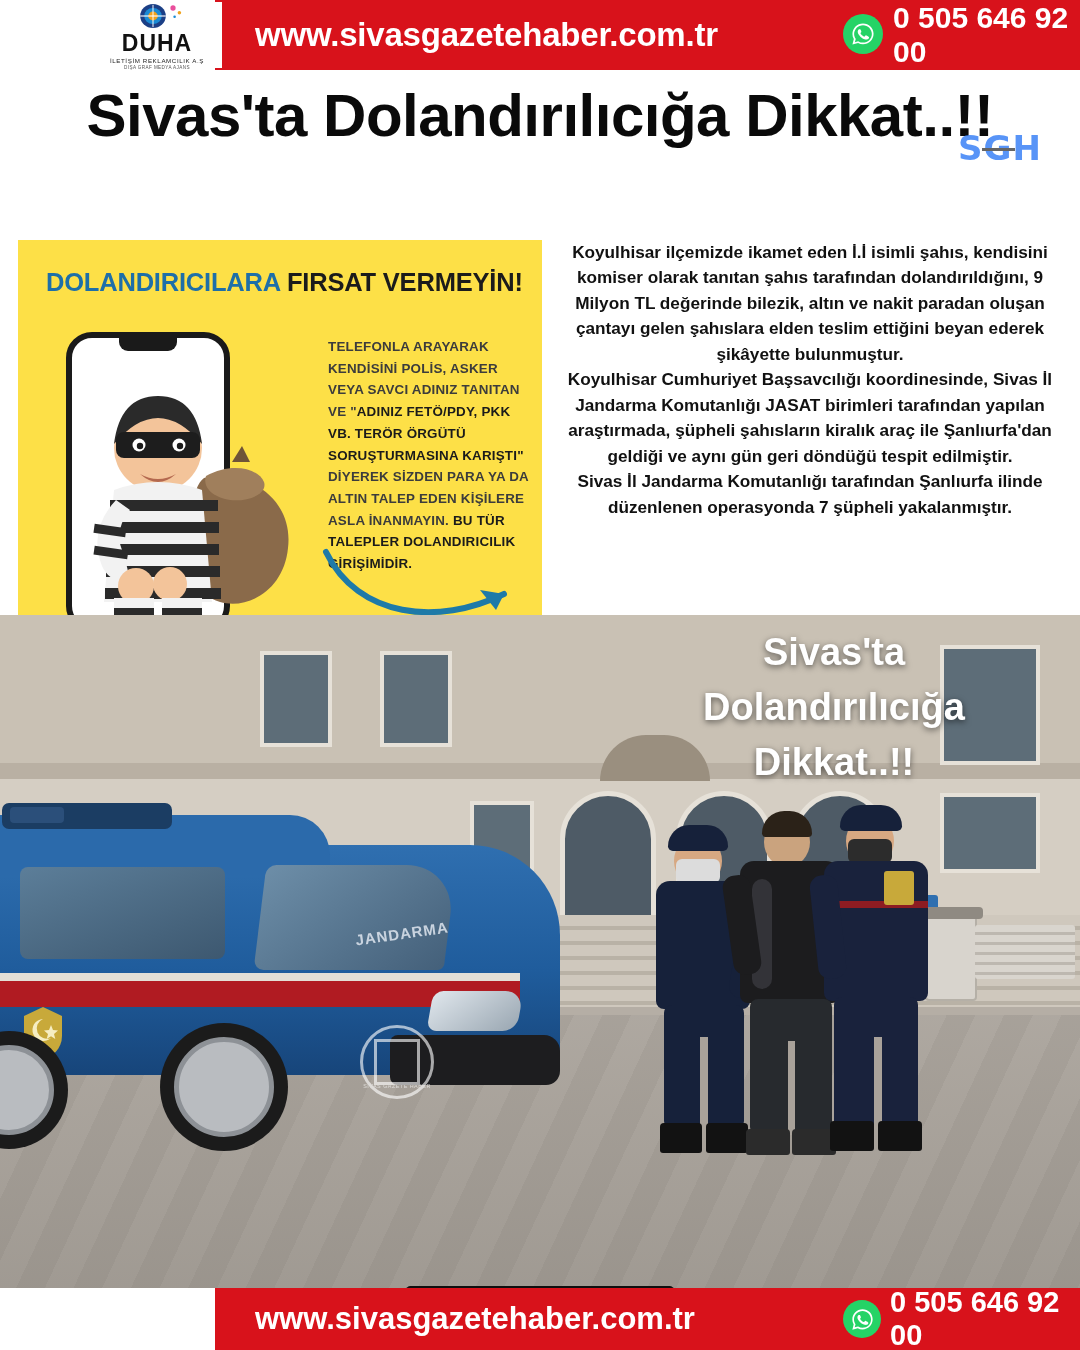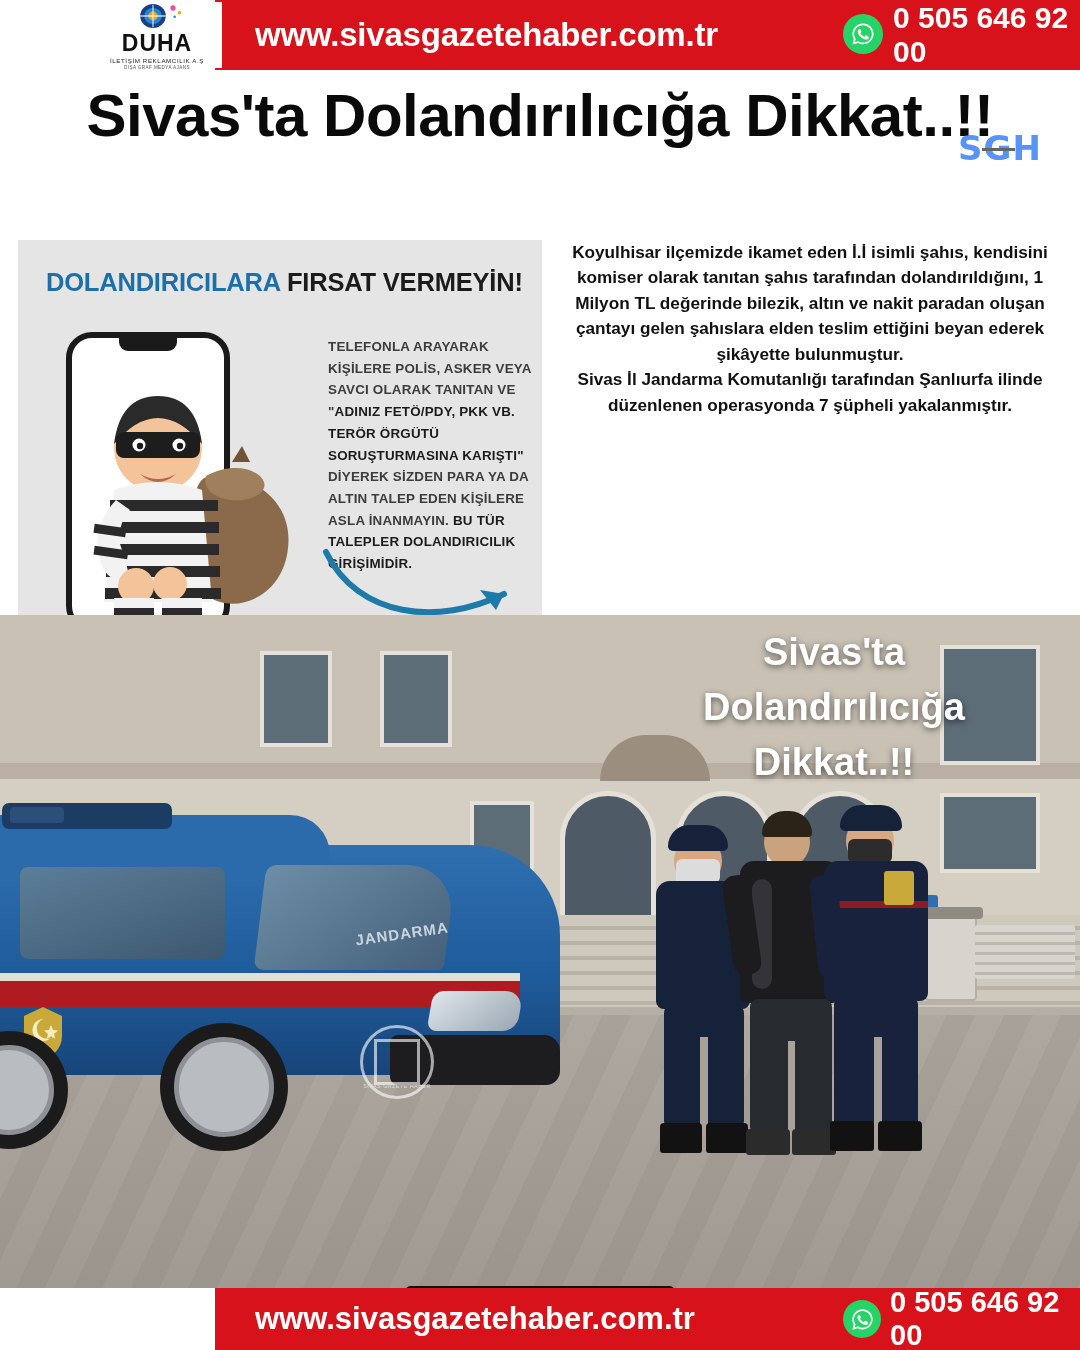--- a/index.html
+++ b/index.html
@@ -133,21 +133,21 @@
     left: -2px; right: -2px; top: 50%;
     height: 3px;
     background: #4b4b4b;
   }
 
   
   .infographic {
     position: absolute;
     left: 18px; top: 240px;
     width: 524px; height: 410px;
-    background: #e5e5e5;
+    background: #fde047;
     overflow: hidden;
   }
   .info-title {
     position: absolute;
     left: 28px; top: 28px;
     font-size: 25.5px;
     font-weight: bold;
     letter-spacing: -0.2px;
     white-space: nowrap;
   }
@@ -531,31 +531,32 @@
       <rect x="126" y="240" width="40" height="46" fill="#f2f2f2"></rect>
       <g fill="#2a2a2a">
         <rect x="78" y="250" width="40" height="9"></rect>
         <rect x="78" y="270" width="40" height="9"></rect>
         <rect x="126" y="250" width="40" height="9"></rect>
         <rect x="126" y="270" width="40" height="9"></rect>
       </g>
     </svg>
 
     <div class="info-text">
-      <span>TELEFONLA ARAYARAK KİŞİLERE POLİS, ASKER VEYA SAVCI OLARAK TANITAN VE "</span><b>ADINIZ FETÖ/PDY, PKK VB. TERÖR ÖRGÜTÜ SORUŞTURMASINA KARIŞTI"</b><span> DİYEREK SİZDEN PARA YA DA ALTIN TALEP EDEN KİŞİLERE ASLA İNANMAYIN. </span><b>BU TÜR TALEPLER DOLANDIRICILIK GİRİŞİMİDİR.</b>
+      <span>TELEFONLA ARAYARAK KENDİSİNİ POLİS, ASKER VEYA SAVCI ADINIZ TANITAN VE "</span><b>ADINIZ FETÖ/PDY, PKK VB. TERÖR ÖRGÜTÜ SORUŞTURMASINA KARIŞTI"</b><span> DİYEREK SİZDEN PARA YA DA ALTIN TALEP EDEN KİŞİLERE ASLA İNANMAYIN. </span><b>BU TÜR TALEPLER DOLANDIRICILIK GİRİŞİMİDİR.</b>
     </div>
 
     <svg class="arrow-svg" viewBox="0 0 220 90" aria-hidden="true">
       <path d="M8 12 C 40 78, 120 86, 186 54" stroke="#1e7aa8" stroke-width="6" fill="none" stroke-linecap="round"></path>
       <path d="M186 54 l-24 -4 l16 20 z" fill="#1e7aa8"></path>
     </svg>
   </div>
 
   <div class="article">
-    <p>Koyulhisar ilçemizde ikamet eden İ.İ isimli şahıs, kendisini komiser olarak tanıtan şahıs tarafından dolandırıldığını, 1 Milyon TL değerinde bilezik, altın ve nakit paradan oluşan çantayı gelen şahıslara elden teslim ettiğini beyan ederek şikâyette bulunmuştur.</p>
+    <p>Koyulhisar ilçemizde ikamet eden İ.İ isimli şahıs, kendisini komiser olarak tanıtan şahıs tarafından dolandırıldığını, 9 Milyon TL değerinde bilezik, altın ve nakit paradan oluşan çantayı gelen şahıslara elden teslim ettiğini beyan ederek şikâyette bulunmuştur.</p>
+    <p>Koyulhisar Cumhuriyet Başsavcılığı koordinesinde, Sivas İl Jandarma Komutanlığı JASAT birimleri tarafından yapılan araştırmada, şüpheli şahısların kiralık araç ile Şanlıurfa'dan geldiği ve aynı gün geri döndüğü tespit edilmiştir.</p>
     <p>Sivas İl Jandarma Komutanlığı tarafından Şanlıurfa ilinde düzenlenen operasyonda 7 şüpheli yakalanmıştır.</p>
   </div>
 
   <div class="photo">
     <div class="sky"></div>
     <div class="hills"></div>
 
     <div class="building">
       <div class="bld-upper"></div>
       <div class="bld-band"></div>

